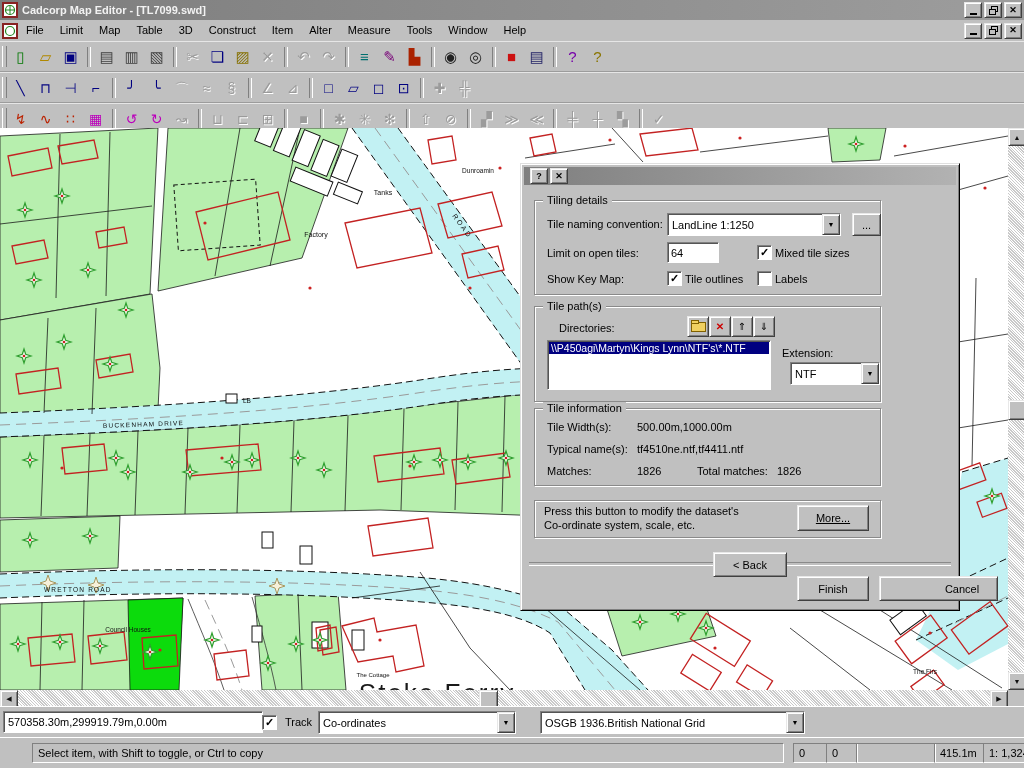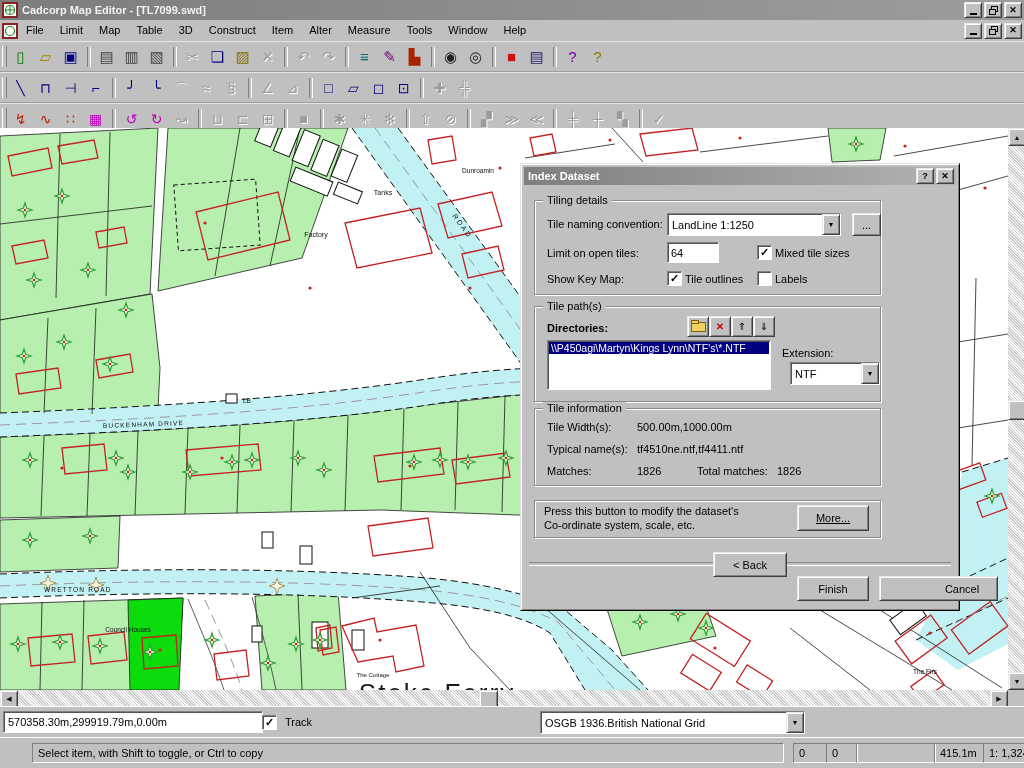--- a/index.html
+++ b/index.html
@@ -628,21 +628,20 @@
   <div class="hscroll">
     <div class="sb-btn raised" style="left:0;top:0;">◀</div>
     <div class="sb-thumb raised" style="left:479px;top:0;width:17px;height:16px;"></div>
     <div class="sb-btn raised" style="right:0;top:0;">▶</div>
   </div>
   <div class="corner"></div>
 </div>
 
 <div class="dialog">
   <div class="dlg-title">
-    <span class="ttext">Index Dataset</span>
     <span class="winbtn raised">?</span>
     <span class="winbtn raised">✕</span>
   </div>
 
   <div class="group etched" style="top:36px;height:93px;">
     <span class="glabel">Tiling details</span>
     <span class="lbl" style="left:12px;top:17px;">Tile naming convention:</span>
     <div class="combo" style="left:132px;top:12px;width:172px;height:21px;">
       <span class="cval">LandLine 1:1250</span>
       <span class="arrow raised">▼</span>
@@ -656,21 +655,21 @@
     <span class="lbl" style="left:240px;top:46px;">Mixed tile sizes</span>
     <span class="lbl" style="left:12px;top:72px;">Show Key Map:</span>
     <span class="cb" style="left:132px;top:70px;">✓</span>
     <span class="lbl" style="left:150px;top:72px;">Tile outlines</span>
     <span class="cb" style="left:222px;top:70px;"></span>
     <span class="lbl" style="left:240px;top:72px;">Labels</span>
   </div>
 
   <div class="group etched" style="top:142px;height:94px;">
     <span class="glabel">Tile path(s)</span>
-    <span class="lbl" style="left:12px;top:15px;font-weight:bold;">Directories:</span>
+    <span class="lbl" style="left:24px;top:15px;">Directories:</span>
     <div style="position:absolute;left:152px;top:9px;display:flex;">
       <span class="minibtn raised">
           <span class="folder-ico"></span>
         </span>
       <span class="minibtn raised" style="color:#cc0000;font-weight:bold;">✕</span>
       <span class="minibtn raised">⇑</span>
       <span class="minibtn raised">⇓</span>
     </div>
     <div class="listbox" style="left:12px;top:33px;width:220px;height:46px;">
       <div class="lb-row selected">\\P450agi\Martyn\Kings Lynn\NTF's\*.NTF</div>
@@ -706,20 +705,24 @@
   <div class="btn raised" style="left:276px;top:412px;width:70px;height:23px;">Finish</div>
   <div class="btn raised" style="left:358px;top:412px;width:70px;height:23px;padding-left:47px;">Cancel</div>
 </div>
 
 <div class="coordbar">
   <div class="field sunken" style="left:3px;top:4px;width:250px;height:20px;">
     <span>570358.30m,299919.79m,0.00m</span>
   </div>
   <span class="cb" style="position:absolute;left:262px;top:8px;">✓</span>
   <span class="lbl" style="position:absolute;left:285px;top:9px;">Track</span>
+  <div class="combo" style="left:318px;top:4px;width:196px;height:21px;">
+    <span class="cval">Co-ordinates</span>
+    <span class="arrow raised">▼</span>
+  </div>
   <div class="combo" style="left:540px;top:4px;width:263px;height:21px;">
     <span class="cval">OSGB 1936.British National Grid</span>
     <span class="arrow raised">▼</span>
   </div>
 </div>
 
 <div class="statusbar">
   <div class="panel inset1" style="left:2px;width:740px;">
     <span>Select item, with Shift to toggle, or Ctrl to copy</span>
   </div>

